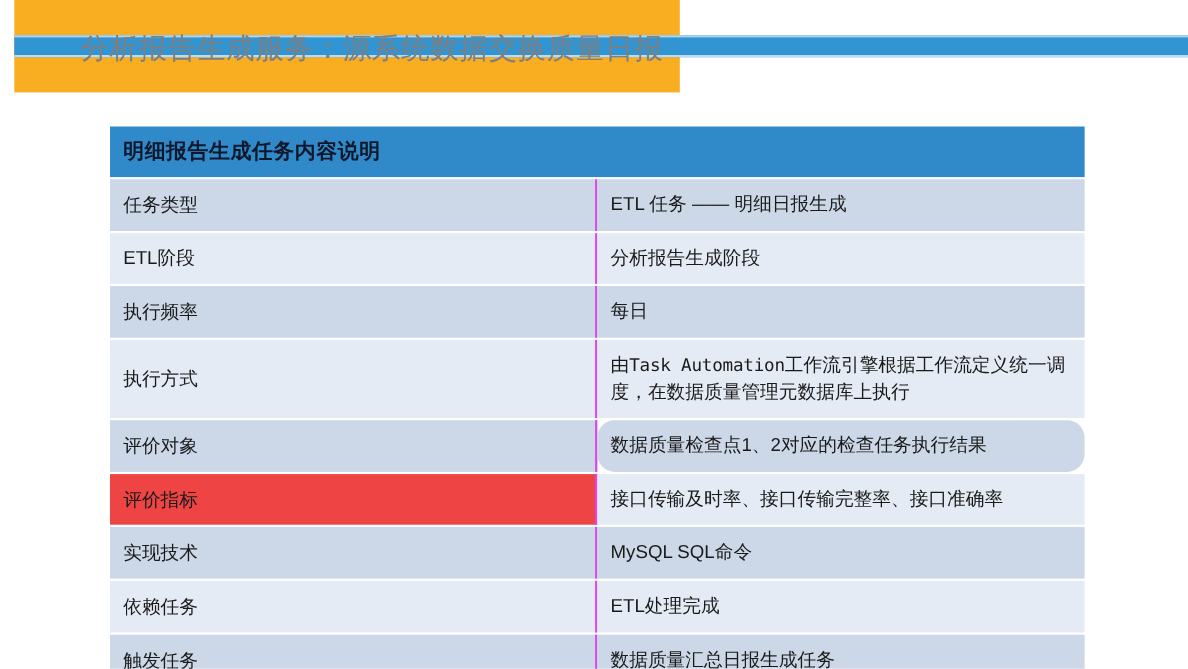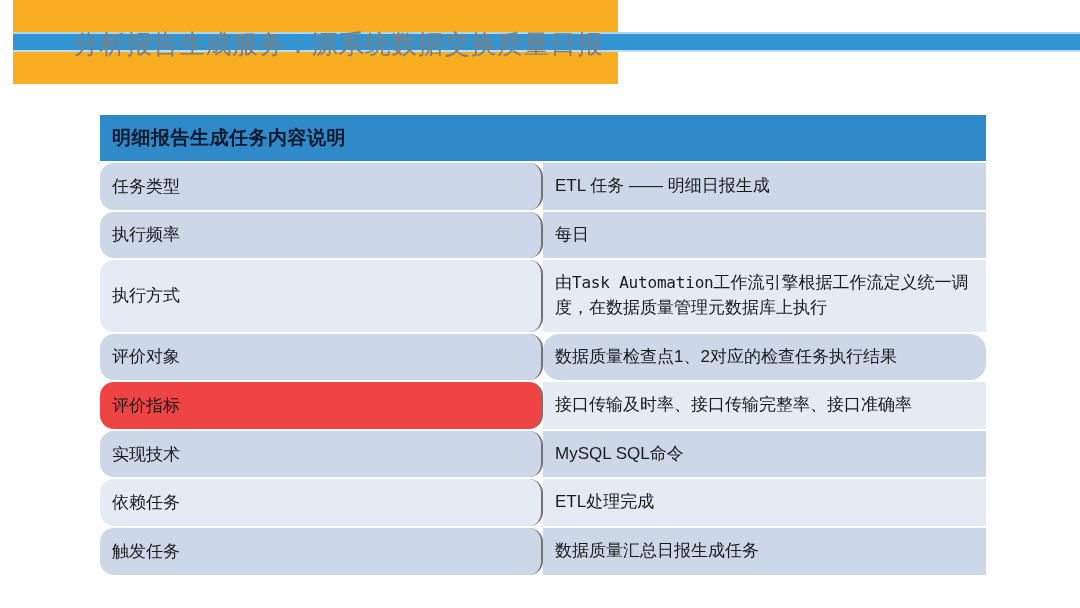--- a/index.html
+++ b/index.html
@@ -89,21 +89,21 @@
     padding: 11px 0 11px 12px;
     box-sizing: border-box;
     white-space: nowrap;
   }
   td.cell-value {
     padding: 11px 10px 11px 12px;
     box-sizing: border-box;
     line-height: 1.45;
   }
   
-  td.cell-label { border-right: 2px solid #737373; border-radius: 14px; }
+  td.cell-label { border-right: 2px solid #d946ef; }
 
   tr.row-dark td { background: #ccd8e8; }
   tr.row-light td { background: #e4ebf4; }
 
   .mono-seg {
     font-family: "DejaVu Sans Mono", "Liberation Mono", monospace;
     font-size: 16px;
     letter-spacing: -0.2px;
   }
 </style>
@@ -120,20 +120,24 @@
   <table class="info-table">
     <thead>
       <tr>
         <th class="table-title" colspan="2" style="background: rgb(48, 137, 201);">明细报告生成任务内容说明</th>
       </tr>
     </thead>
     <tbody>
       <tr class="row-dark">
         <td class="cell-label" style="background: rgb(204, 216, 232);">任务类型</td>
         <td class="cell-value" style="background: rgb(204, 216, 232);">ETL 任务 —— 明细日报生成</td>
+      </tr>
+      <tr class="row-light">
+        <td class="cell-label" style="background: rgb(228, 235, 244);">ETL阶段</td>
+        <td class="cell-value" style="background: rgb(228, 235, 244);">分析报告生成阶段</td>
       </tr>
       <tr class="row-dark">
         <td class="cell-label" style="background: rgb(204, 216, 232);">执行频率</td>
         <td class="cell-value" style="background: rgb(204, 216, 232);">每日</td>
       </tr>
       <tr class="row-light">
         <td class="cell-label" style="background: rgb(228, 235, 244);">执行方式</td>
         <td class="cell-value" style="background: rgb(228, 235, 244);">由<span class="mono-seg">Task Automation</span>工作流引擎根据工作流定义统一调度，在数据质量管理元数据库上执行</td>
       </tr>
       <tr class="row-dark">

